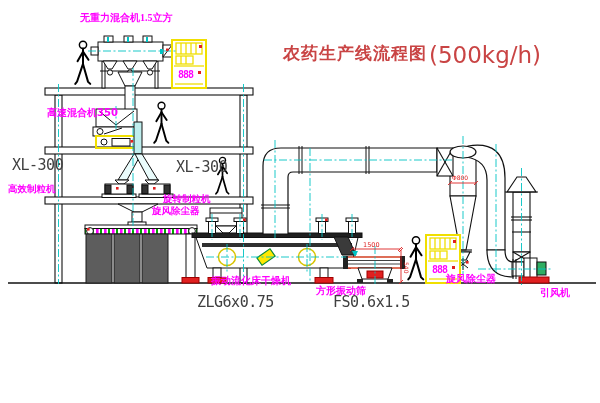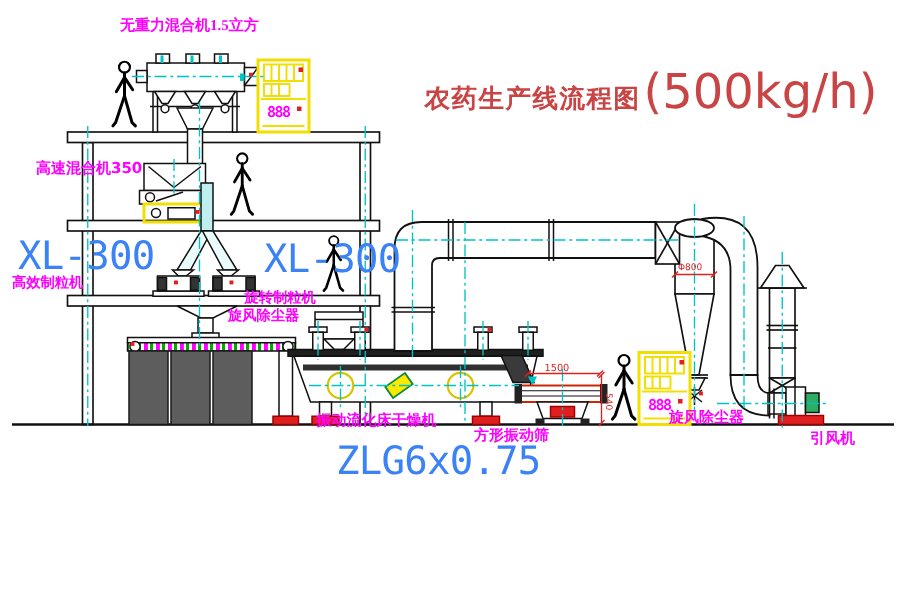--- a/index.html
+++ b/index.html
@@ -2,25 +2,25 @@
 <html><head>
 <meta charset="utf-8">
 <style>
   html,body{margin:0;padding:0;background:#fff;}
   .canvas{position:relative;width:600px;height:403px;background:#fff;overflow:hidden;
           font-family:"DejaVu Sans",sans-serif;}
   .canvas svg{position:absolute;left:0;top:0;}
   .lbl{position:absolute;color:#ff00ff;white-space:nowrap;line-height:1;font-weight:bold;}
   .lbl-sm{font-size:10px;}
   .lbl-xs{font-size:9.5px;text-align:center;}
-  .model{position:absolute;color:#3b82f6;white-space:nowrap;line-height:1;
-         font-family:"DejaVu Sans Mono",monospace;font-size:26px;letter-spacing:-0.5px;}
+  .model{position:absolute;color:#404040;white-space:nowrap;line-height:1;
+         font-family:"DejaVu Sans Mono",monospace;font-size:15px;letter-spacing:-0.5px;}
   .title{position:absolute;left:283px;top:42px;display:flex;align-items:flex-end;color:#c94444;}
   .title-zh{font-size:17px;letter-spacing:1px;padding-bottom:3px;font-weight:bold;}
-  .title-cap{font-size:32px;margin-left:2px;font-weight:normal;letter-spacing:0px;}
+  .title-cap{font-size:23px;margin-left:2px;font-weight:normal;letter-spacing:0px;}
 </style>
 </head>
 <body>
 
 <div class="canvas">
 
 <svg width="600" height="403" viewBox="0 0 600 403">
   <defs>
     <symbol id="psn" viewBox="0 0 22 50">
       <circle cx="11" cy="5" r="4" fill="#fff" stroke="#000" stroke-width="1.6"></circle>
@@ -321,31 +321,32 @@
   <use href="#psn" x="214" y="155" width="17" height="42"></use>
   <use href="#psn" x="406" y="234" width="20" height="49"></use>
 </svg>
 
 <div class="title">
   <span class="title-zh">农药生产线流程图</span>
   <span class="title-cap">(500kg/h)</span>
 </div>
 
 <div class="lbl lbl-sm" style="left:80px;top:13px;font-family:Liberation Serif, serif;">无重力混合机1.5立方</div>
-<div class="lbl lbl-sm" style="left:24px;top:108px;">高速混合机350</div>
+<div class="lbl lbl-sm" style="left:47px;top:108px;">高速混合机350</div>
 
 <div class="model" style="left:12px;top:158px;">XL-300</div>
 <div class="lbl lbl-xs" style="left:8px;top:184px;">高效制粒机</div>
 
 <div class="model" style="left:176px;top:160px;">XL-300</div>
 <div class="lbl lbl-xs" style="left:163px;top:194px;">旋转制粒机</div>
 
 <div class="lbl lbl-xs" style="left:152px;top:206px;">旋风除尘器</div>
 
 <div class="lbl lbl-sm" style="left:211px;top:276px;">振动流化床干燥机</div>
-<div class="model" style="left:224px;top:295px;text-align:center;">ZLG6x0.75</div>
+<div class="model" style="left:197px;top:295px;text-align:center;">ZLG6x0.75</div>
 
 <div class="lbl lbl-sm" style="left:316px;top:286px;">方形振动筛</div>
+<div class="model" style="left:333px;top:295px;">FS0.6x1.5</div>
 
 <div class="lbl lbl-sm" style="left:446px;top:274px;">旋风除尘器</div>
 <div class="lbl lbl-sm" style="left:540px;top:288px;">引风机</div>
 
 </div>
 
 </body></html>

